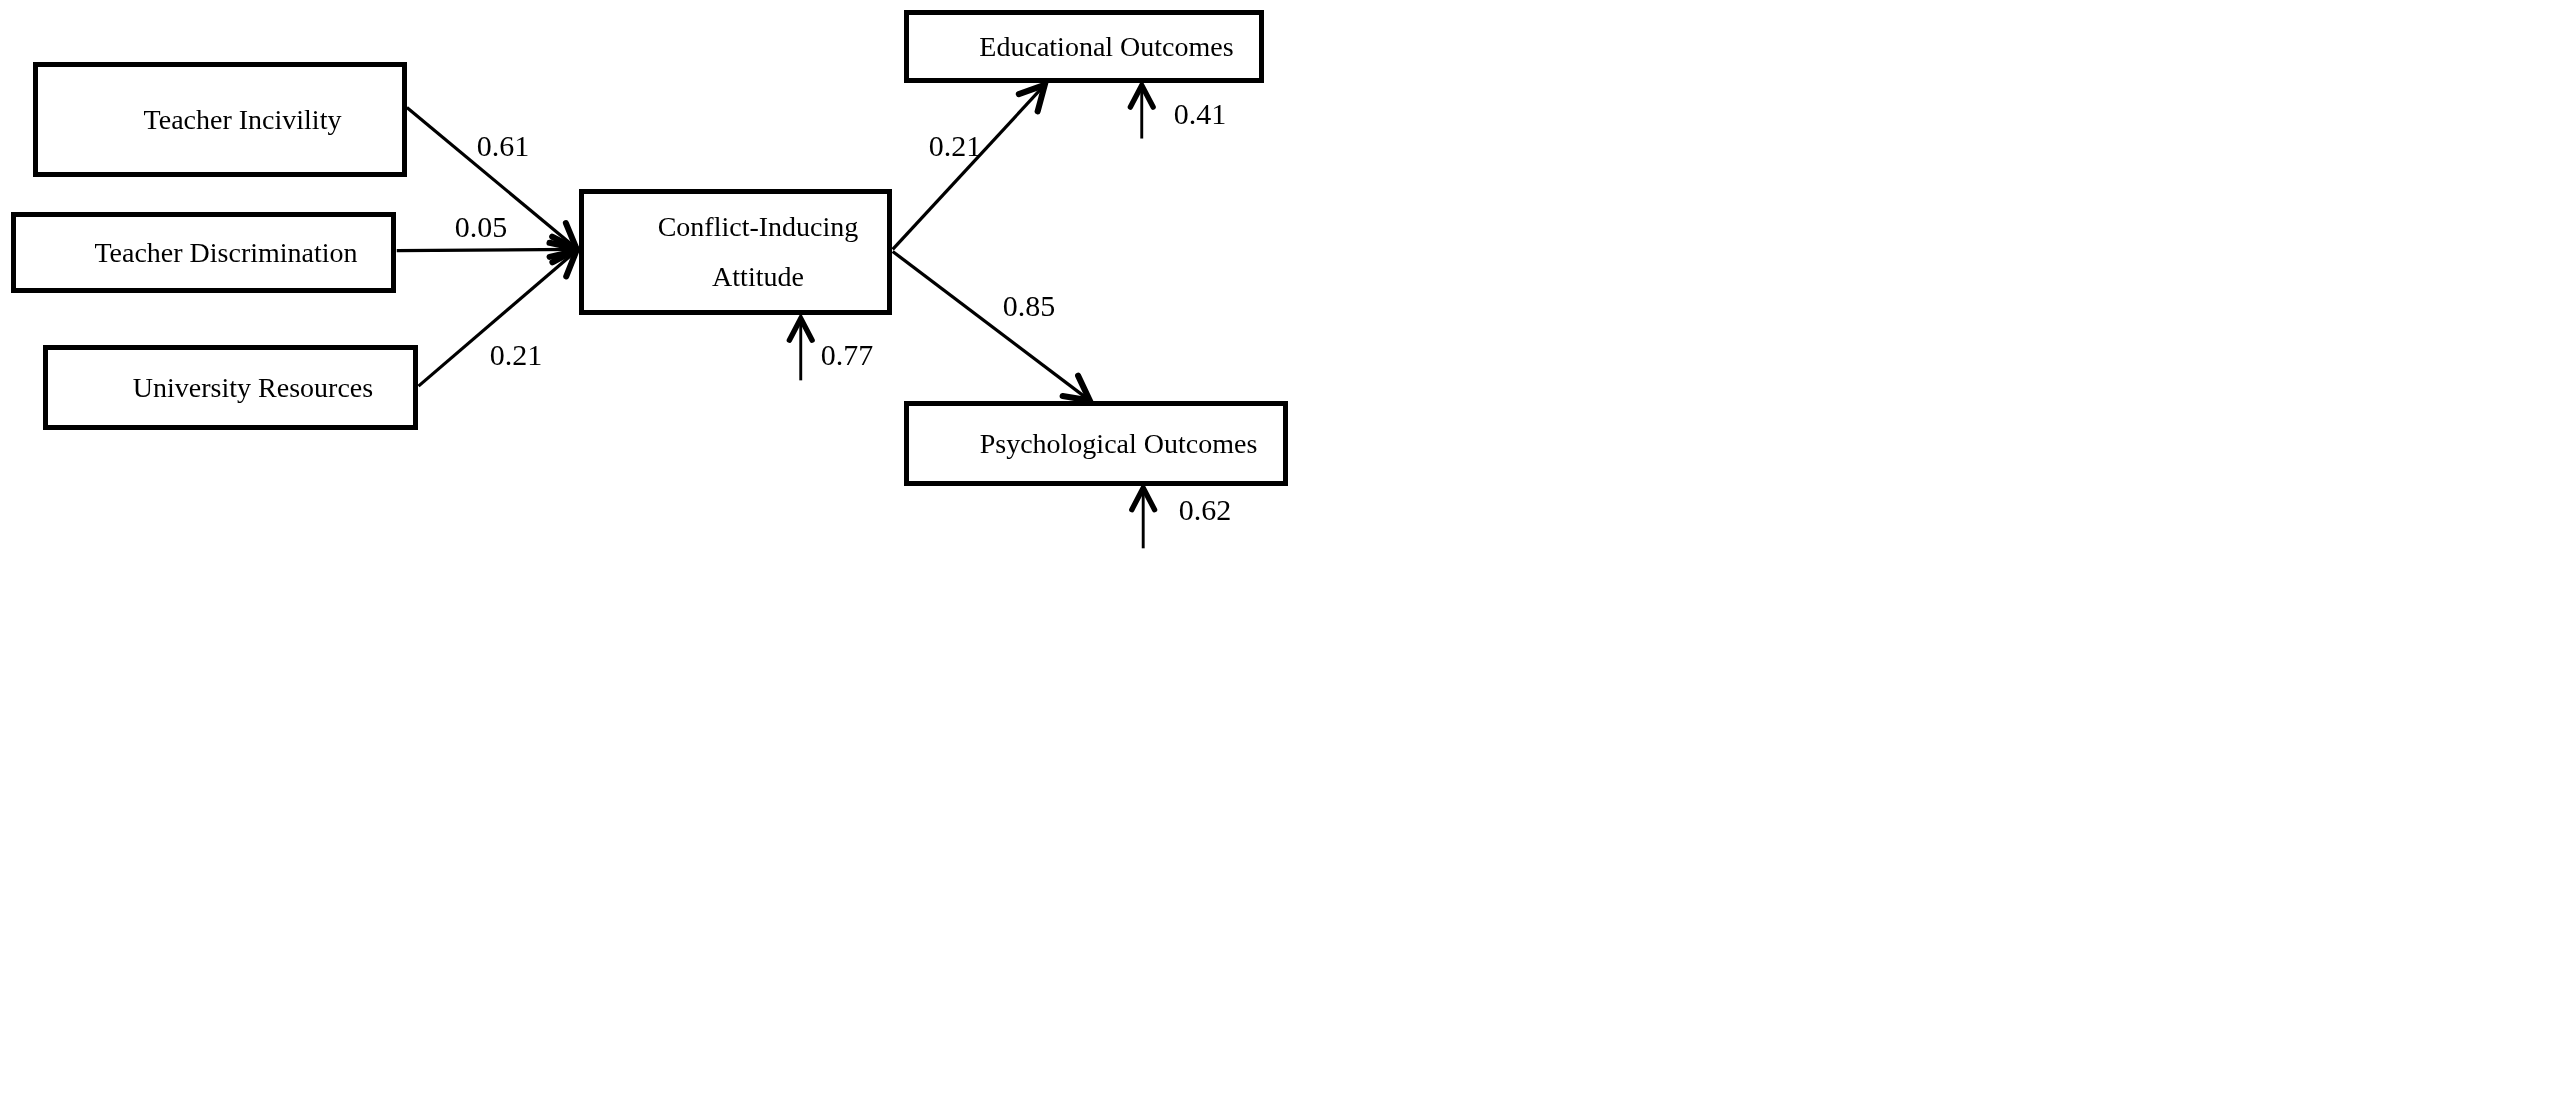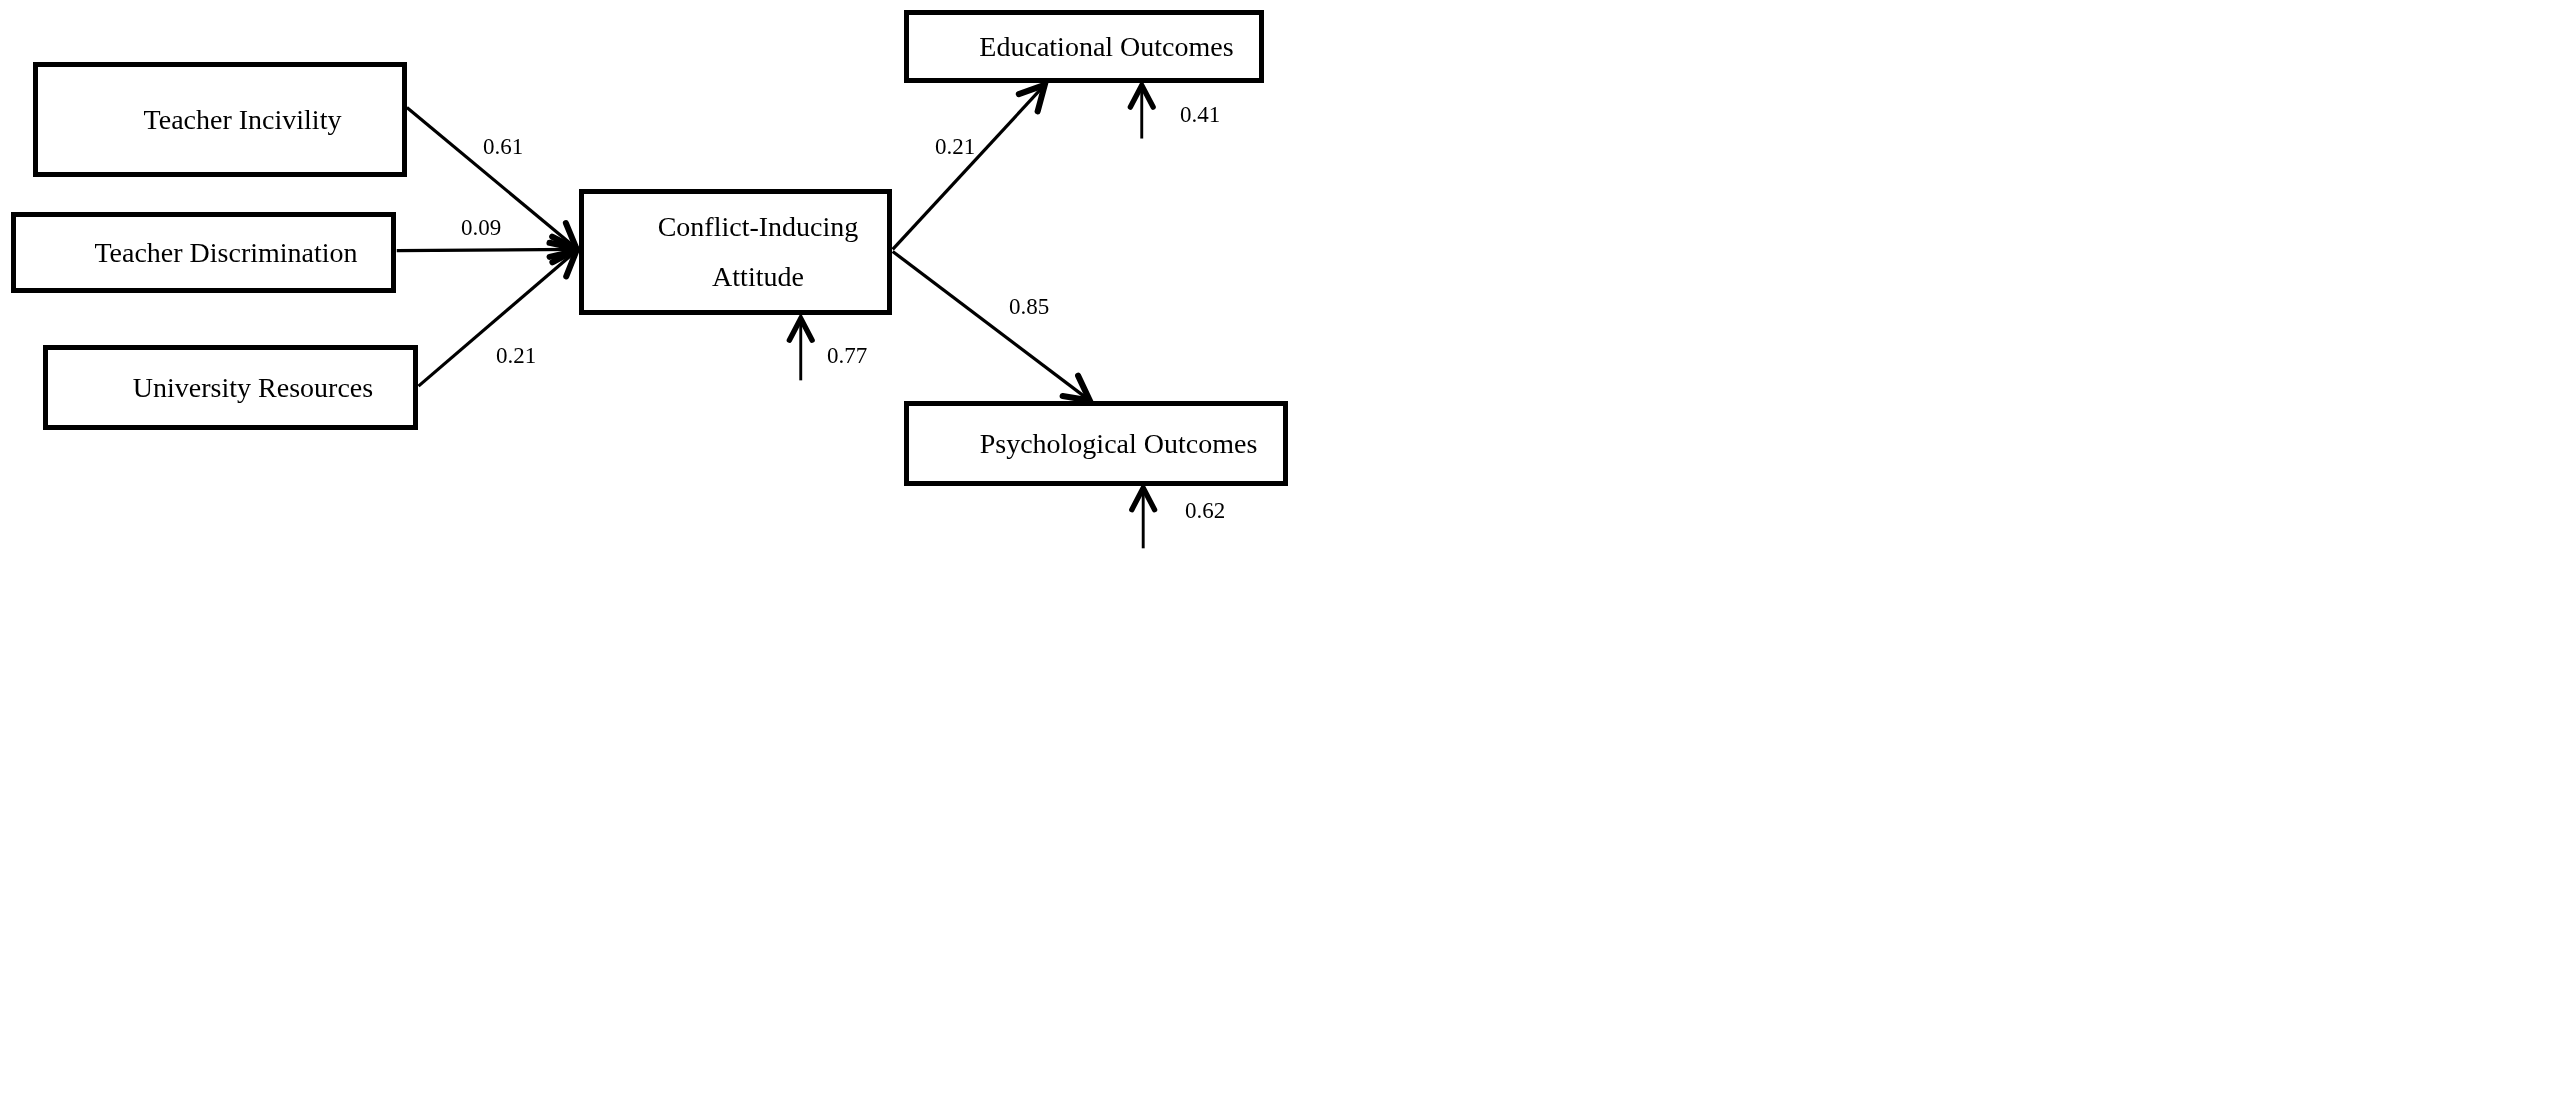--- a/index.html
+++ b/index.html
@@ -40,21 +40,21 @@
   }
   .node-ti  { left: 33px;   top: 62px;  width: 374px; height: 115px; }
   .node-td  { left: 11px;   top: 212px; width: 385px; height: 81px; }
   .node-ur  { left: 43px;   top: 345px; width: 375px; height: 85px; text-align: center; }
   .node-cia { left: 579px;  top: 189px; width: 313px; height: 126px; line-height: 1.8; }
   .node-eo  { left: 904px; top: 10px;  width: 360px; height: 73px; }
   .node-po  { left: 904px; top: 401px; width: 384px; height: 85px; }
   .edge-label {
     position: absolute;
     transform: translate(-50%, -50%);
-    font-size: 23px;
+    font-size: 30px;
     line-height: 1;
     white-space: nowrap;
   }
   .lbl-061  { left: 503px;  top: 146px; }
   .lbl-009  { left: 481px;  top: 227px; }
   .lbl-021l { left: 516px;  top: 355px; }
   .lbl-021r { left: 955px; top: 146px; }
   .lbl-085  { left: 1029px; top: 306px; }
   .lbl-077  { left: 847px; top: 355px; }
   .lbl-041  { left: 1200px; top: 114px; }
@@ -100,21 +100,21 @@
 
   <div class="node node-eo">
     <span>Educational Outcomes</span>
   </div>
 
   <div class="node node-po">
     <span>Psychological Outcomes</span>
   </div>
 
   <div class="edge-label lbl-061">0.61</div>
-  <div class="edge-label lbl-009">0.09</div>
+  <div class="edge-label lbl-009">0.05</div>
   <div class="edge-label lbl-021l">0.21</div>
   <div class="edge-label lbl-021r">0.21</div>
   <div class="edge-label lbl-085">0.85</div>
   <div class="edge-label lbl-077">0.77</div>
   <div class="edge-label lbl-041">0.41</div>
   <div class="edge-label lbl-062">0.62</div>
 
 </div>
 
 

